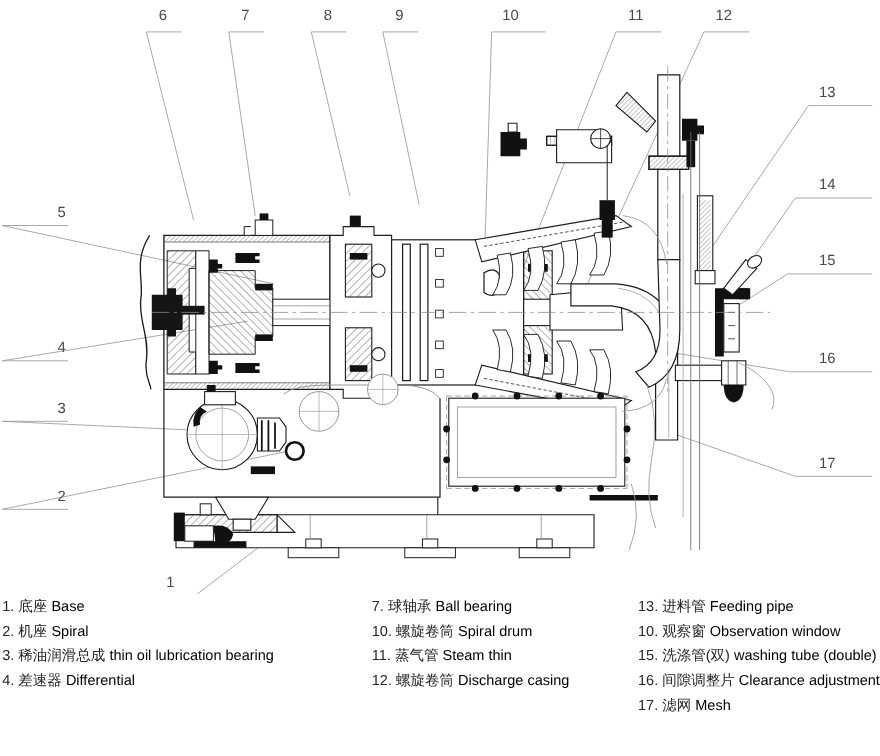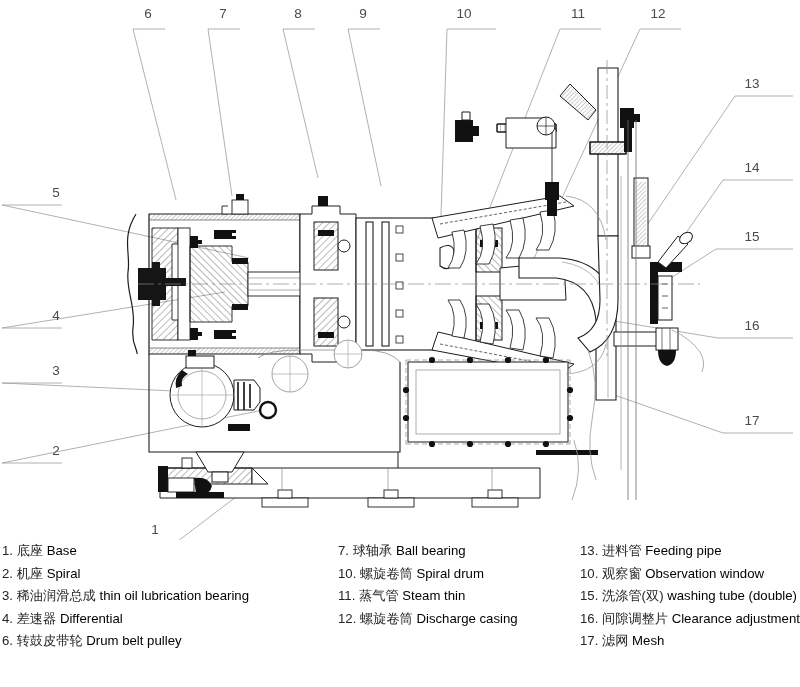--- a/index.html
+++ b/index.html
@@ -364,21 +364,20 @@
   </g>
 </svg>
 </div>
 
 <div class="legend">
   <div class="legend-col c1">
     <div class="legend-item"><span class="cn">1.</span> <span class="cn">底座</span> <span class="en">Base</span></div>
     <div class="legend-item"><span class="cn">2.</span> <span class="cn">机座</span> <span class="en">Spiral</span></div>
     <div class="legend-item"><span class="cn">3.</span> <span class="cn">稀油润滑总成</span> <span class="en">thin oil lubrication bearing</span></div>
     <div class="legend-item"><span class="cn">4.</span> <span class="cn">差速器</span> <span class="en">Differential</span></div>
-    <div class="legend-item"><span class="cn">6.</span> <span class="cn">转鼓皮带轮</span> <span class="en">Drum belt pulley</span></div>
   </div>
 
   <div class="legend-col c2">
     <div class="legend-item"><span class="cn">7.</span> <span class="cn">球轴承</span> <span class="en">Ball bearing</span></div>
     <div class="legend-item"><span class="cn">10.</span> <span class="cn">螺旋卷筒</span> <span class="en">Spiral drum</span></div>
     <div class="legend-item"><span class="cn">11.</span> <span class="cn">蒸气管</span> <span class="en">Steam thin</span></div>
     <div class="legend-item"><span class="cn">12.</span> <span class="cn">螺旋卷筒</span> <span class="en">Discharge casing</span></div>
   </div>
 
   <div class="legend-col c3">

